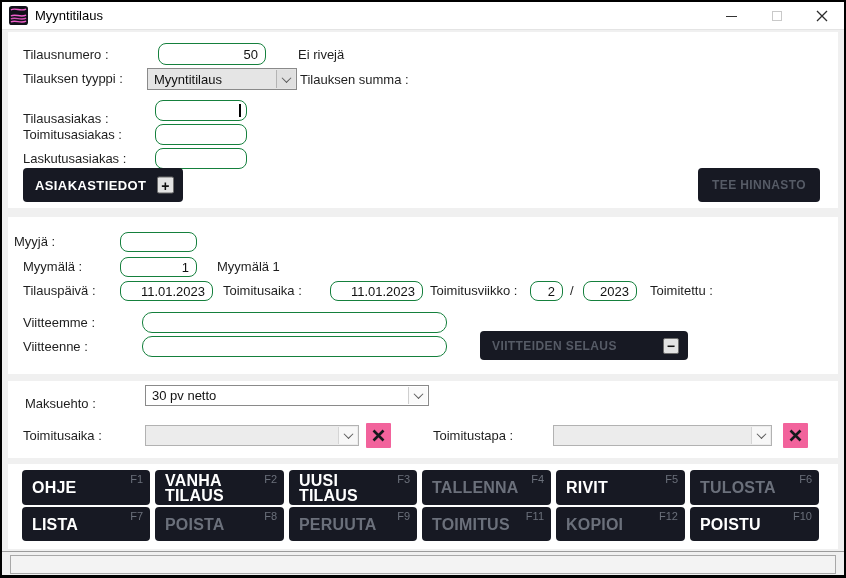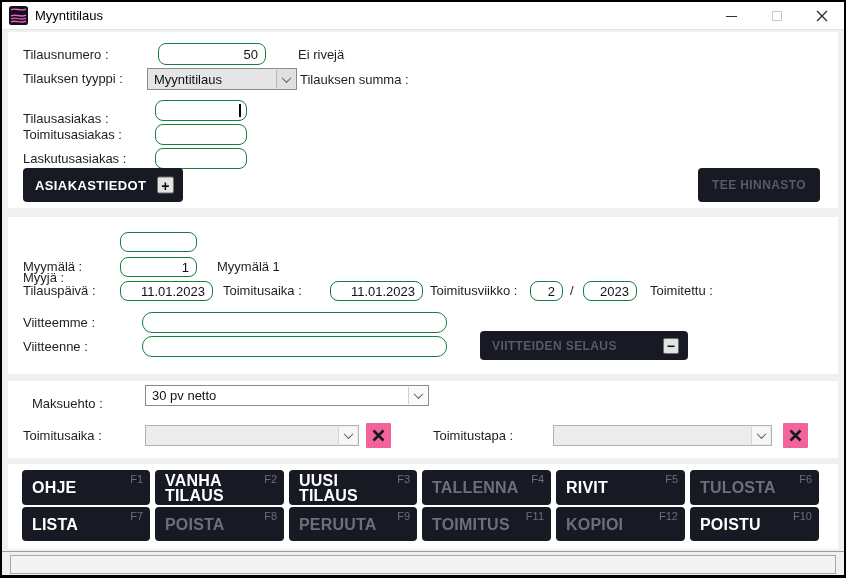--- a/index.html
+++ b/index.html
@@ -113,21 +113,21 @@
     <div class="dark-btn" style="left:15px; top:136px; width:160px; height:34px;">
       <span class="cap">ASIAKASTIEDOT</span>
       <span class="sq-icon">+</span>
     </div>
     <div class="dark-btn dim" style="left:690px; top:136px; width:122px; height:34px;">
       <span class="cap" style="left:14px; font-size:12px;">TEE HINNASTO</span>
     </div>
   </div>
 
   <div class="panel p2">
-    <div class="lbl" style="left:15px; top:15px; line-height:20px;margin-top:36px;">Myyjä :</div>
+    <div class="lbl" style="left:6px; top:15px; line-height:20px;">Myyjä :</div>
     <input class="tbox" style="left: 112px; top: 15px; width: 77px; height: 20px;" value="">
 
     <div class="lbl" style="left:15px; top:40px; line-height:20px;">Myymälä :</div>
     <input class="tbox num" style="left: 112px; top: 40px; width: 77px; height: 20px;" value="1">
     <div class="lbl" style="left:209px; top:40px; line-height:20px;">Myymälä 1</div>
 
     <div class="lbl" style="left:15px; top:64px; line-height:20px;">Tilauspäivä :</div>
     <input class="tbox num" style="left: 112px; top: 64px; width: 93px; height: 20px;" value="11.01.2023">
     <div class="lbl" style="left:215px; top:64px; line-height:20px;">Toimitusaika :</div>
     <input class="tbox num" style="left: 322px; top: 64px; width: 93px; height: 20px;" value="11.01.2023">
@@ -143,21 +143,21 @@
     <div class="lbl" style="left:15px; top:119px; line-height:21px;">Viitteenne :</div>
     <input class="tbox" style="left: 134px; top: 119px; width: 305px; height: 21px; border-radius: 10px;" value="">
 
     <div class="dark-btn dim" style="left:472px; top:114px; width:208px; height:29px;">
       <span class="cap" style="font-size:12px;">VIITTEIDEN SELAUS</span>
       <span class="sq-icon" style="width:16px; height:16px;">−</span>
     </div>
   </div>
 
   <div class="panel p3">
-    <div class="lbl" style="left:24px; top:12px; line-height:21px;">Maksuehto :</div>
+    <div class="lbl" style="left:17px; top:12px; line-height:21px;">Maksuehto :</div>
     <div class="combo white" style="left:137px; top:4px; width:284px; height:21px;">
       <span class="val">30 pv netto</span>
       <span class="arrow-box">
           <span class="chev"></span>
         </span>
     </div>
 
     <div class="lbl" style="left:15px; top:44px; line-height:21px;">Toimitusaika :</div>
     <div class="combo disabled" style="left:137px; top:44px; width:214px; height:21px;">
       <span class="val"></span>

